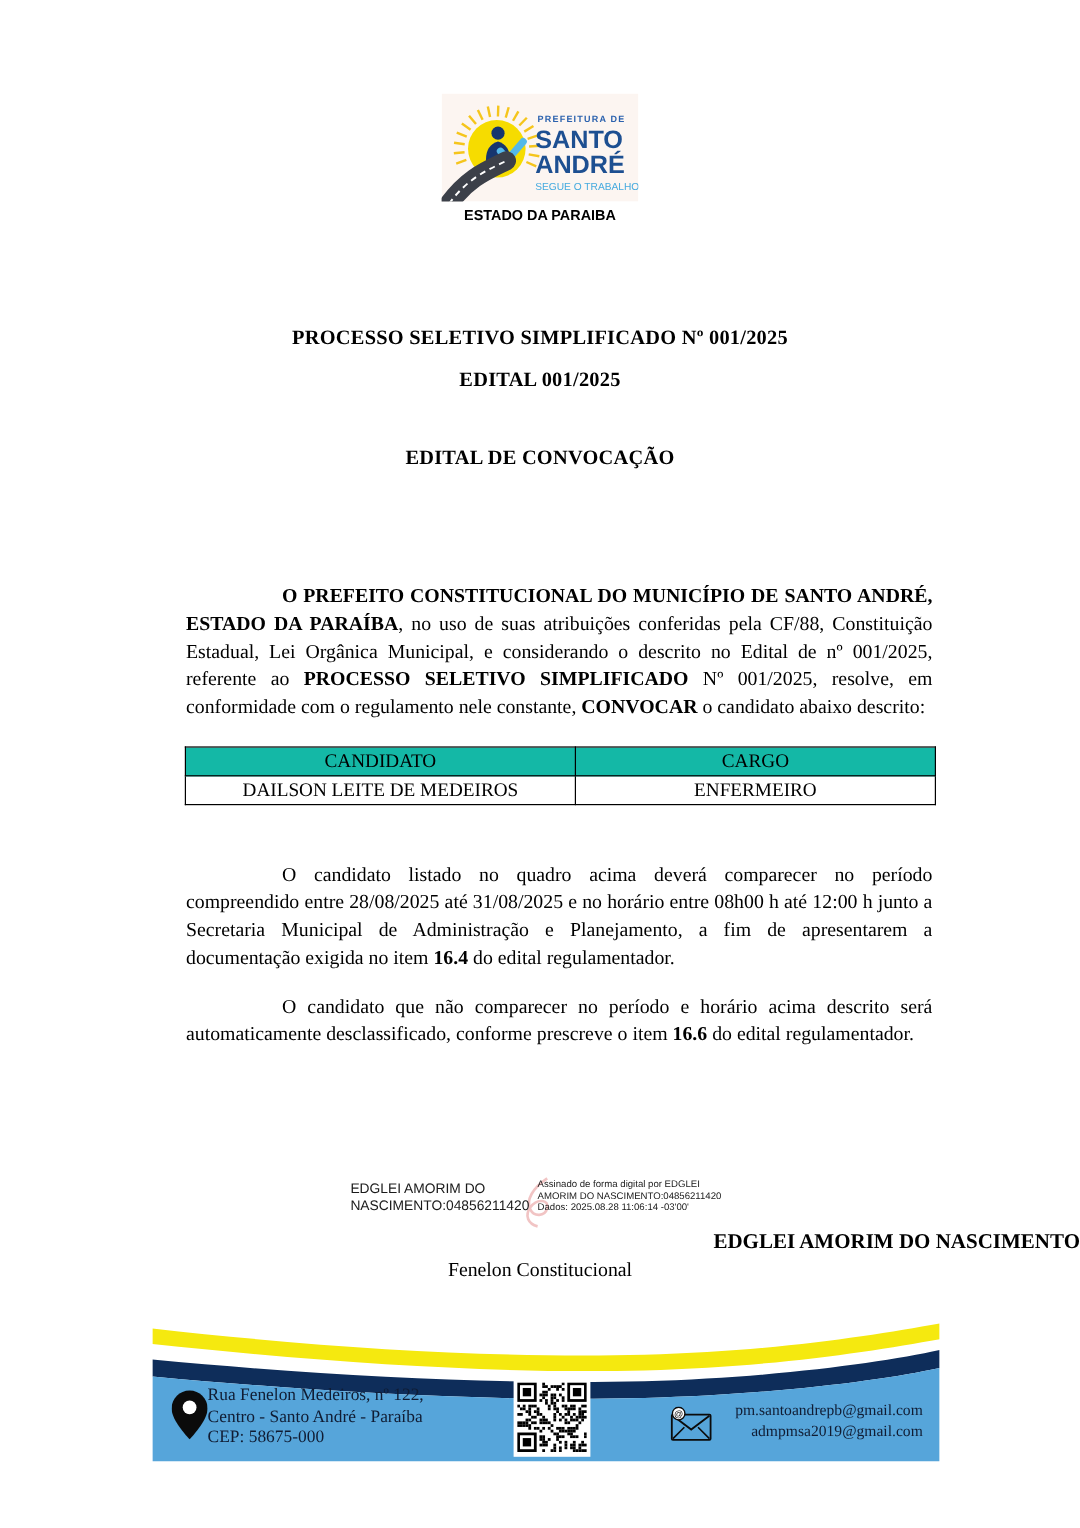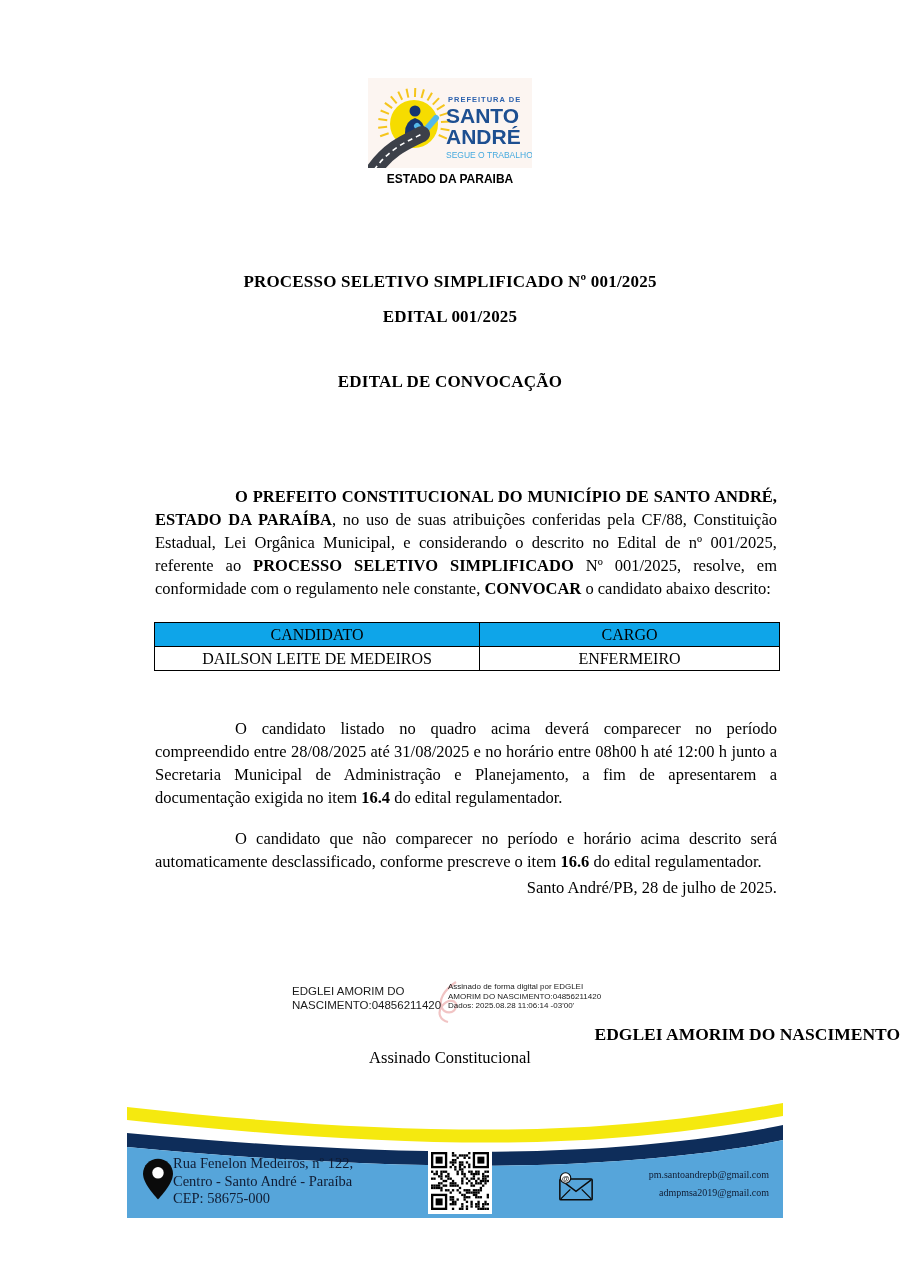--- a/index.html
+++ b/index.html
@@ -23,42 +23,42 @@
         text-align:justify;}
   .indent{text-indent:80px;}
   .p1{top:468px;} .p2{top:700px;} .p3{top:810px;}
   .date-line{position:absolute;left:155px;top:878px;width:622px;text-align:right;font-size:16.5px;}
 
   
   .conv-table{position:absolute;left:154px;top:622px;width:626px;border-collapse:collapse;
               font-size:16px;}
   .conv-table th,.conv-table td{border:1px solid #000;text-align:center;padding:1px 4px;height:21px;
               font-weight:normal;}
-  .conv-table th{background:#0ea5e9;}
+  .conv-table th{background:#14b8a6;}
 
   
   .sig-cert{position:absolute;left:292px;top:984px;width:158px;
             font-family:"Liberation Sans", sans-serif;font-size:11.5px;line-height:14px;color:#1a1a1a;}
   .sig-note{position:absolute;left:448px;top:982px;width:170px;
             font-family:"Liberation Sans", sans-serif;font-size:8px;line-height:9.5px;color:#1a1a1a;}
   .sig-squiggle{position:absolute;left:432px;top:980px;}
   .sig-name{position:absolute;left:0;top:1024px;width:900px;text-align:right;
             font-weight:bold;font-size:17.5px;}
   .sig-role{position:absolute;left:0;top:1048px;width:900px;text-align:center;font-size:16.5px;}
 
   
   .footer{position:absolute;left:127px;top:1100px;width:656px;height:118px;}
   .footer svg.waves{position:absolute;left:0;top:0;}
   .footer-content{position:absolute;left:0;top:0;width:656px;height:118px;}
   .addr-block{position:absolute;left:46px;top:55px;font-size:14.5px;line-height:17.5px;color:#101c33;}
   .pin{position:absolute;left:16px;top:58px;}
   .qr{position:absolute;left:301px;top:48px;width:64px;height:66px;background:#fff;
       display:flex;align-items:center;justify-content:center;}
   .mail-icon{position:absolute;left:430px;top:72px;}
-  .emails{position:absolute;right:14px;top:66px;text-align:right;font-size:10px;line-height:18px;color:#101c33;}
+  .emails{position:absolute;right:14px;top:66px;text-align:right;font-size:13px;line-height:18px;color:#101c33;}
 </style>
 </head>
 <body>
 
 <div class="page">
 
   <div class="logo-wrap">
     <svg width="164" height="90" viewBox="0 0 164 90">
       <rect x="0" y="0" width="164" height="90" fill="#fcf5f1"></rect>
       <g id="sun-rays">
@@ -113,33 +113,32 @@
     <tr>
       <td>DAILSON LEITE DE MEDEIROS</td>
       <td>ENFERMEIRO</td>
     </tr>
   </tbody>
     </table>
 
   <p class="para indent p2"><span>O candidato listado no quadro acima deverá comparecer no período compreendido entre 28/08/2025 até 31/08/2025 e no horário entre 08h00 h até 12:00 h junto a Secretaria Municipal de Administração e Planejamento, a fim de apresentarem a documentação exigida no item </span><span style="font-weight: bold;">16.4</span><span> do edital regulamentador.</span></p>
   <p class="para indent p3"><span>O candidato que não comparecer no período e horário acima descrito será automaticamente desclassificado, conforme prescreve o item </span><span style="font-weight: bold;">16.6</span><span> do edital regulamentador.</span></p>
 
-  <div class="date-line">Santo André/PB, 28 de julho de 2025.</div>
 
   <svg class="sig-squiggle" width="34" height="44" viewBox="0 0 34 44">
     <path d="M24,2 C12,10 6,20 10,28 C13,34 22,34 24,27 C26,20 16,18 10,26 C5,33 8,40 16,42" fill="none" stroke="#e9a4a4" stroke-width="2.2" opacity="0.65"></path>
   </svg>
   <div class="sig-cert">EDGLEI AMORIM DO NASCIMENTO:04856211420</div>
   <div class="sig-note">
     <div>Assinado de forma digital por EDGLEI</div>
     <div>AMORIM DO NASCIMENTO:04856211420</div>
     <div>Dados: 2025.08.28 11:06:14 -03'00'</div>
   </div>
   <div class="sig-name">EDGLEI AMORIM DO NASCIMENTO</div>
-  <div class="sig-role">Assinado Constitucional</div>
+  <div class="sig-role">Fenelon Constitucional</div>
 
   <div class="footer">
     <svg class="waves" width="656" height="118" viewBox="0 0 656 118">
       <path d="M0,7 C150,24 290,32 410,29 C520,26 600,13 656,3 L656,16 C600,26 520,39 410,42 C290,45 150,36 0,20 Z" fill="#f5e90f"></path>
       <path d="M0,33 C150,47 290,54 410,51 C520,48 610,35 656,25 L656,40 C610,50 520,62 410,65 C290,68 150,61 0,47 Z" fill="#0e2d5a"></path>
       <path d="M0,47 C150,61 290,68 410,65 C520,62 610,50 656,40 L656,118 L0,118 Z" fill="#56a5da"></path>
     </svg>
     <div class="footer-content">
       <svg class="pin" width="30" height="42" viewBox="0 0 34 46">
         <path d="M17,0 C7.6,0 0,7.6 0,17 C0,29 17,46 17,46 C17,46 34,29 34,17 C34,7.6 26.4,0 17,0 Z" fill="#0b0b0b"></path>

